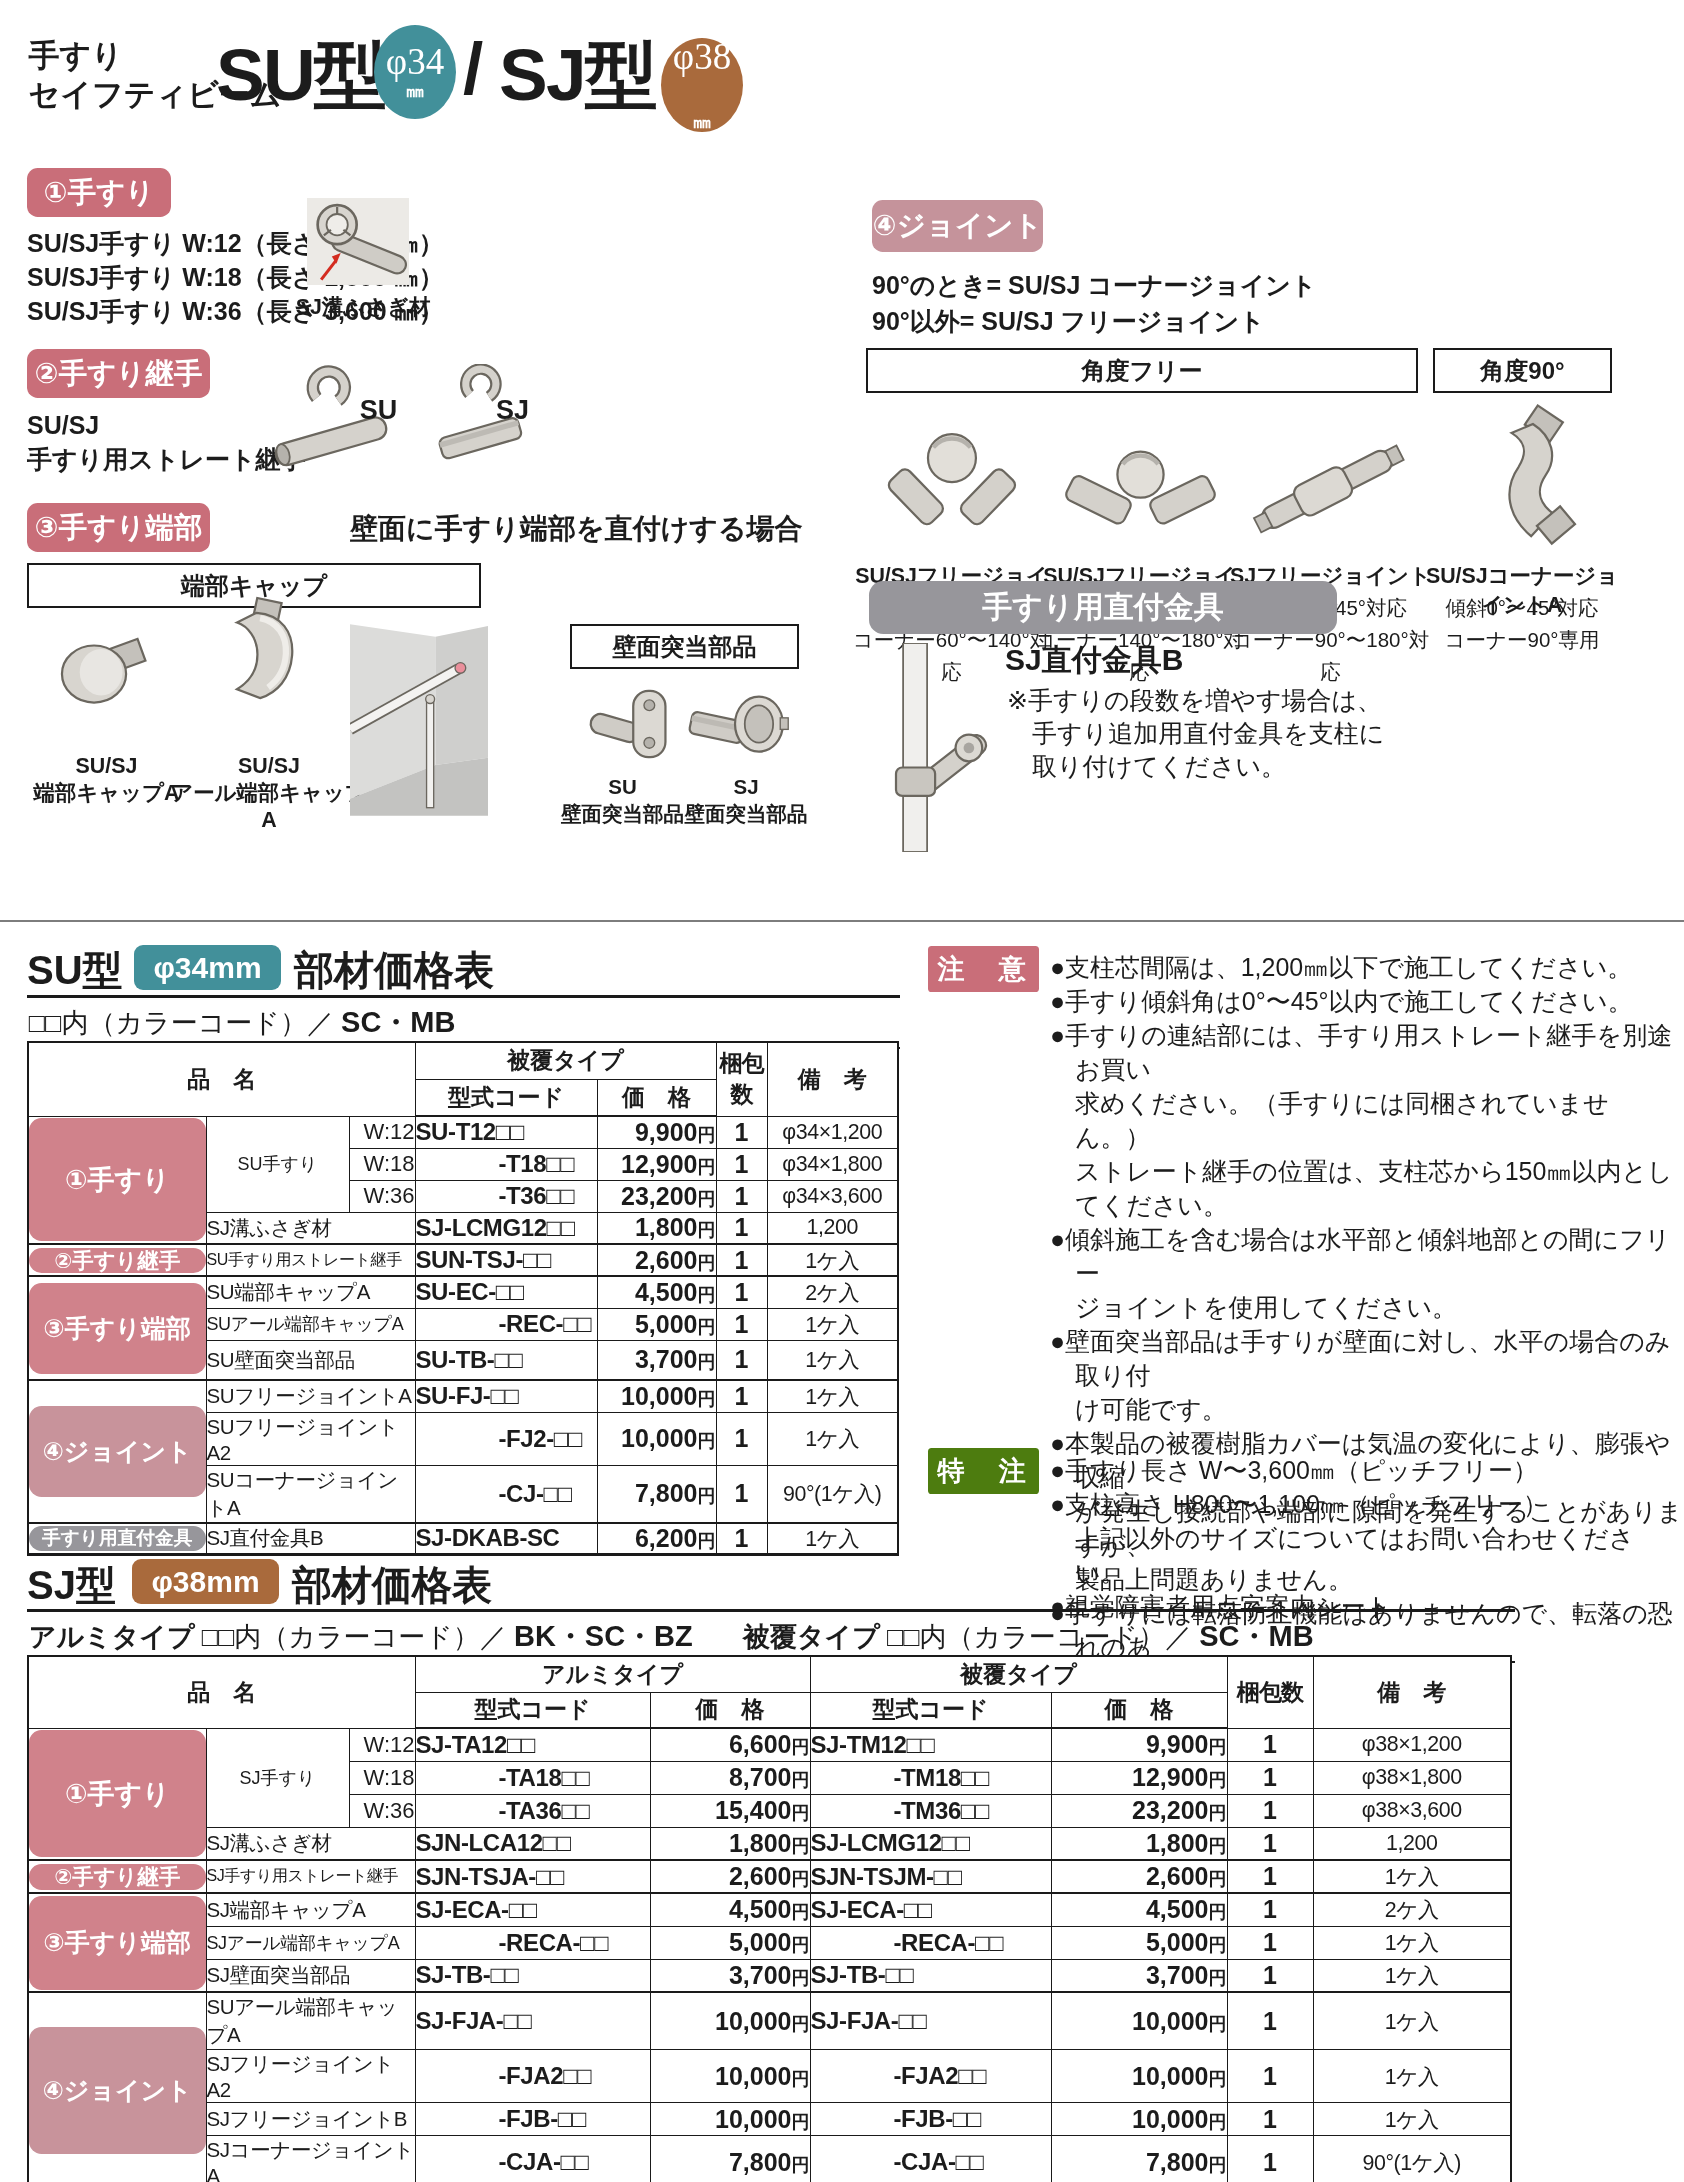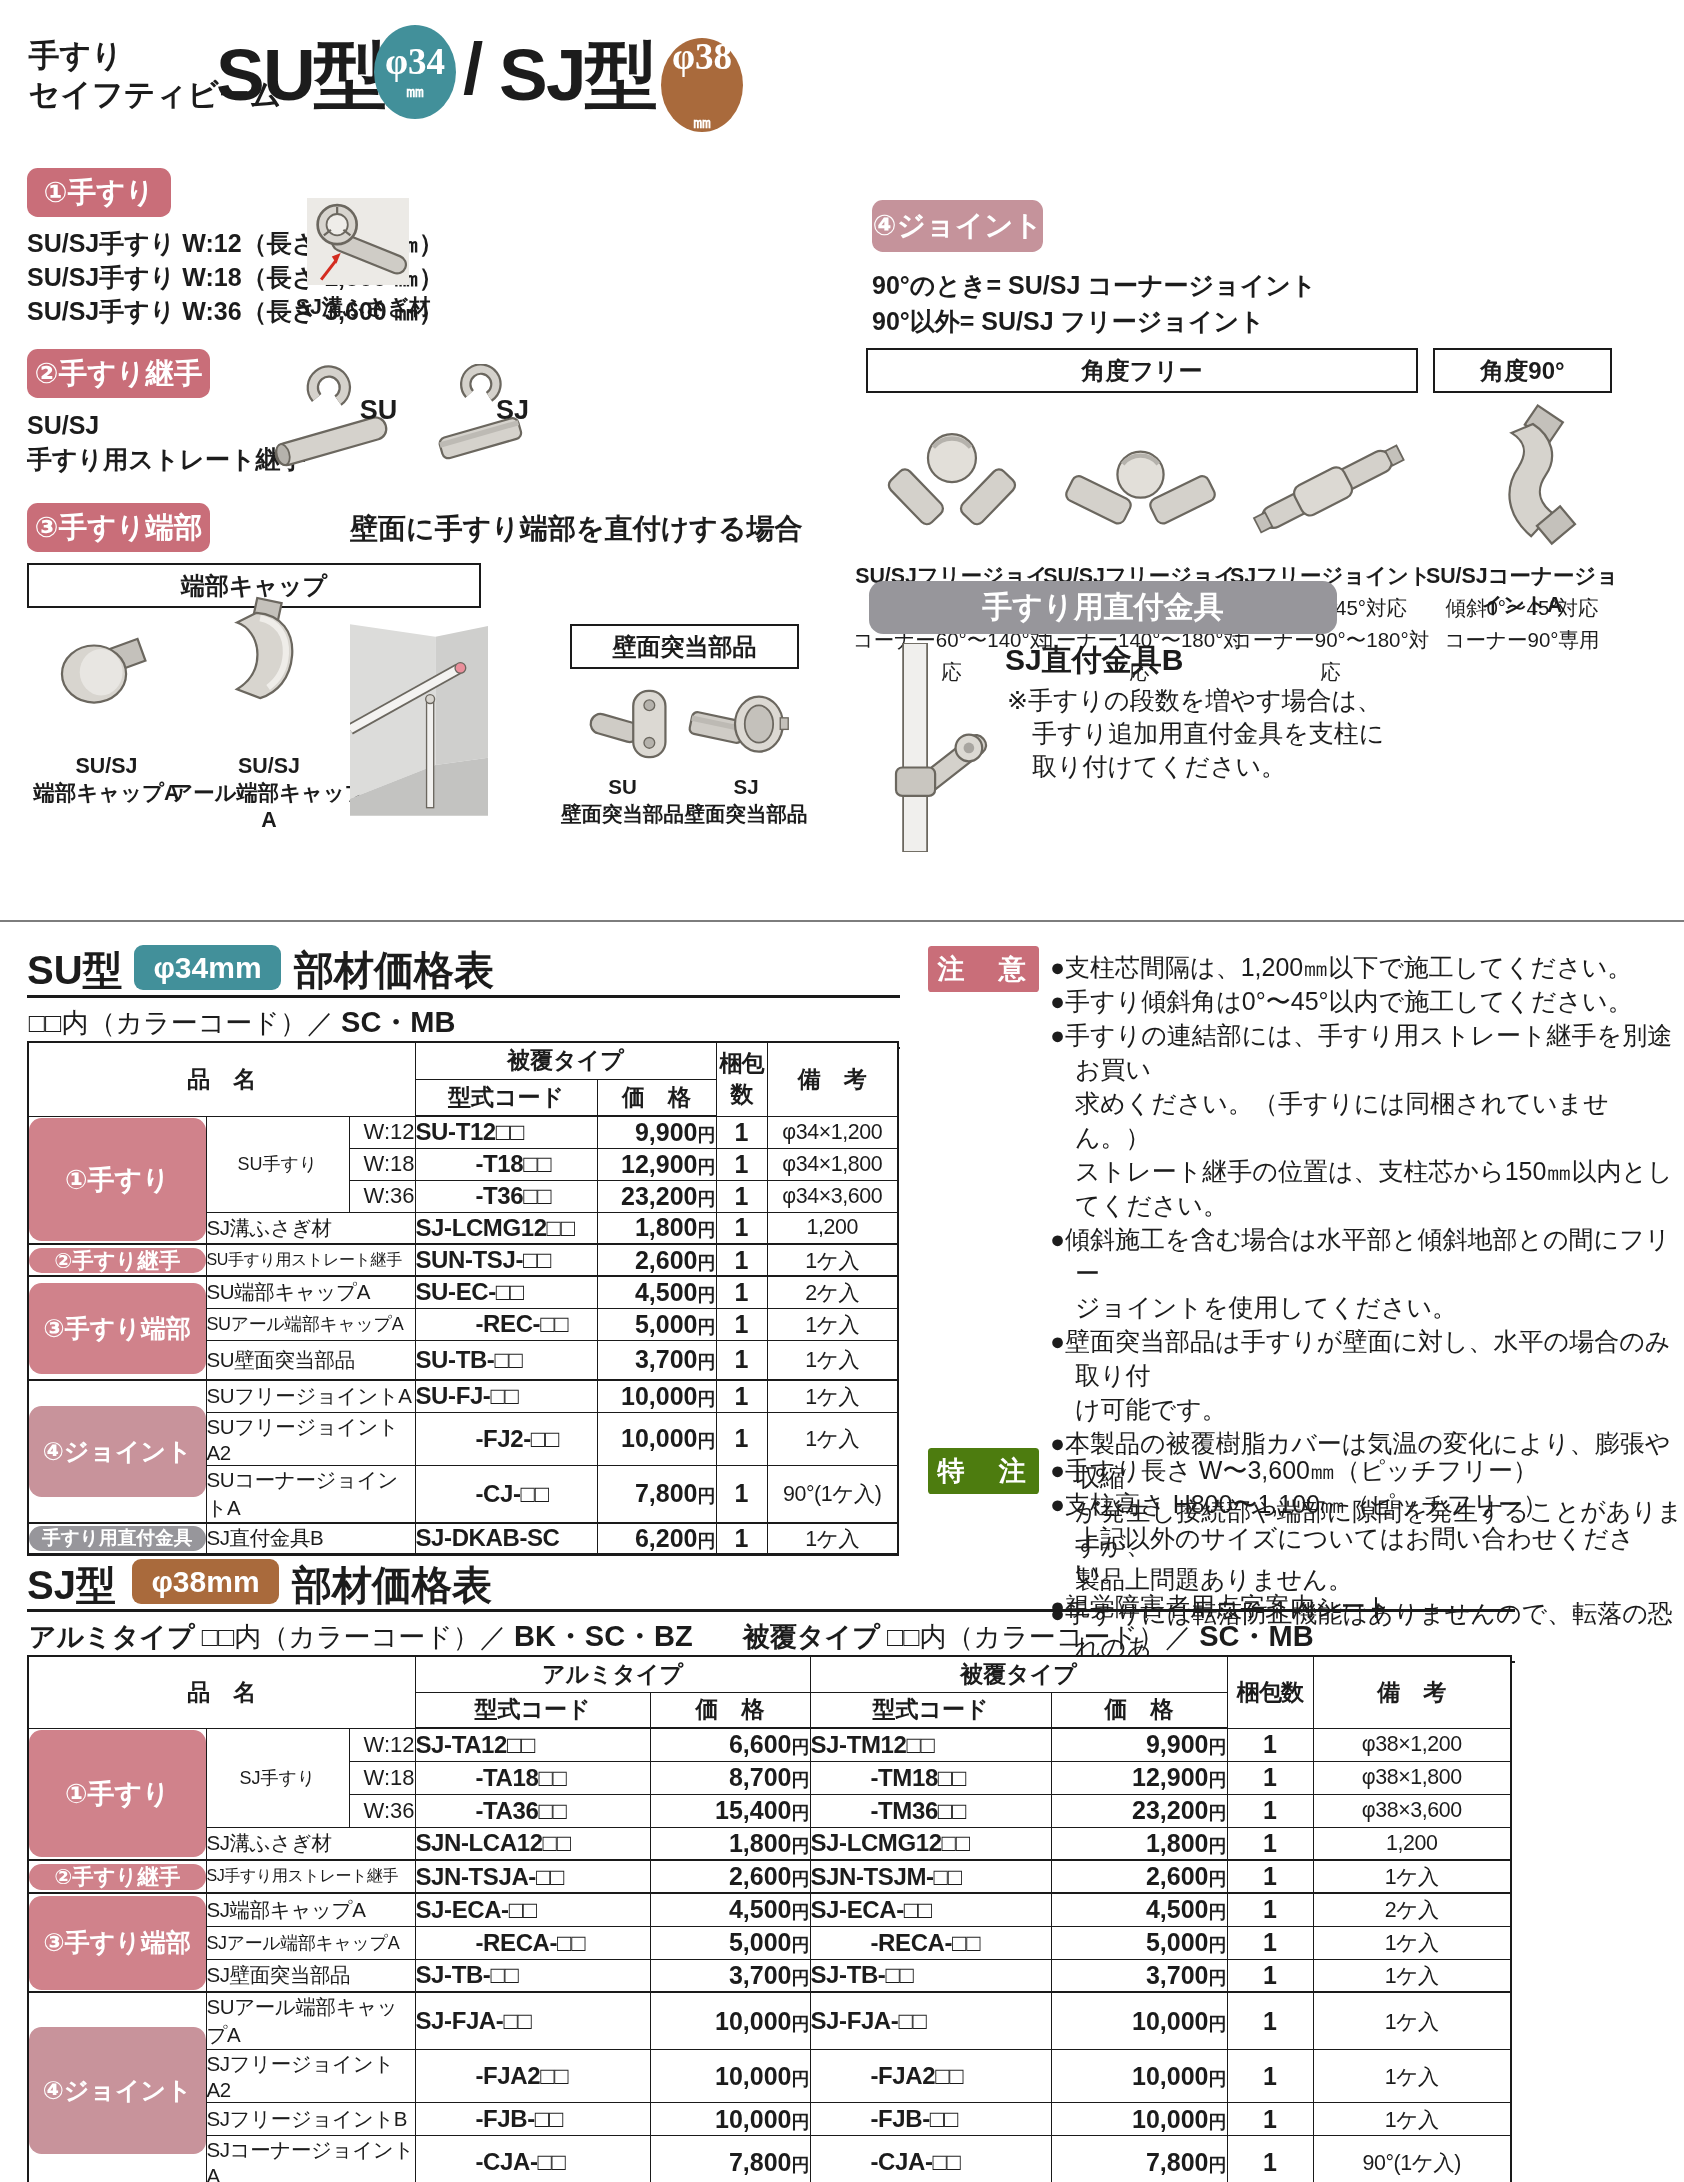--- a/index.html
+++ b/index.html
@@ -5,21 +5,21 @@
   html,body{margin:0;padding:0;}
   body{width:1684px;height:2182px;position:relative;background:#fff;color:#1c1c1c;
        font-family:"Liberation Sans","DejaVu Sans",sans-serif;}
   .abs{position:absolute;}
   .b{font-weight:bold;}
   
   .cat{left:28.5px;top:36px;font-size:31px;font-weight:bold;line-height:39px;white-space:pre-line;}
   .model{font-size:73px;font-weight:900;letter-spacing:-1.8px;}
   .dia-badge{width:82px;height:94px;border-radius:50%;color:#fff;display:flex;flex-direction:column;
              align-items:center;justify-content:center;line-height:1;}
-  .dia-badge .d{font-family:"Liberation Serif","DejaVu Serif",serif;font-size:37px;font-weight:bold;}
+  .dia-badge .d{font-family:"Liberation Serif","DejaVu Serif",serif;font-size:37px;font-weight:normal;}
   .dia-badge .u{font-size:18.7px;margin-top:1.8px;font-weight:bold;}
   .teal{background:#42909a;} .brown{background:#a96a3c;}
   
   .badge{border-radius:10.7px;color:#fff;font-weight:bold;display:flex;align-items:center;justify-content:center;}
   .bp{background:#c96e79;} .bpl{background:#c5939b;} .bg{background:#97969b;} .bs{background:#4d7c0f;}
   
   .spec{font-size:25px;font-weight:600;line-height:34px;white-space:pre-line;}
   .capt{font-size:21.4px;font-weight:600;text-align:center;line-height:27px;white-space:pre-line;}
   .boxlab{border:2.7px solid #1a1a1a;background:#fff;font-size:24px;font-weight:bold;text-align:center;
           display:flex;align-items:center;justify-content:center;}
@@ -46,21 +46,21 @@
   tr.hrow th{border-bottom:2.7px solid #1a1a1a;}
   td.gc{padding:3.6px;}
   .chip{border-radius:12.5px;color:#fff;font-weight:bold;display:flex;align-items:center;justify-content:center;height:100%;}
   .c1{background:#d0828b;} .c4{background:#c8939b;} .cg{background:#97969b;}
   td.nm{font-size:18px;font-weight:500;text-align:center;}
   td.nml{font-size:20.5px;font-weight:500;text-align:left;padding-left:7.1px;letter-spacing:-0.4px;}
   td.nml.sm{font-size:16px;}
   td.nml.sm2{font-size:18px;}
   td.sz{font-size:22px;font-weight:500;text-align:right;padding-right:7.1px;}
   td.cd{font-size:24px;font-weight:bold;text-align:left;padding-left:9px;letter-spacing:-0.4px;}
-  td.cd.ind{padding-left:60px;}
+  td.cd.ind{padding-left:83px;}
   td.pr{text-align:right;padding-right:7.1px;white-space:nowrap;}
   td.pr .pn{font-size:25px;font-weight:bold;}
   td.pr .yen{font-size:18px;font-weight:bold;}
   td.qt{font-size:25px;font-weight:bold;text-align:center;}
   td.nt{font-size:21.4px;font-weight:500;text-align:center;letter-spacing:-0.4px;}
   
   .note-item{font-size:25px;font-weight:500;line-height:34px;white-space:pre-line;padding-left:1em;text-indent:-1em;}
   .notebadge{font-size:27px;letter-spacing:3.6px;}
 </style>
 </head>

